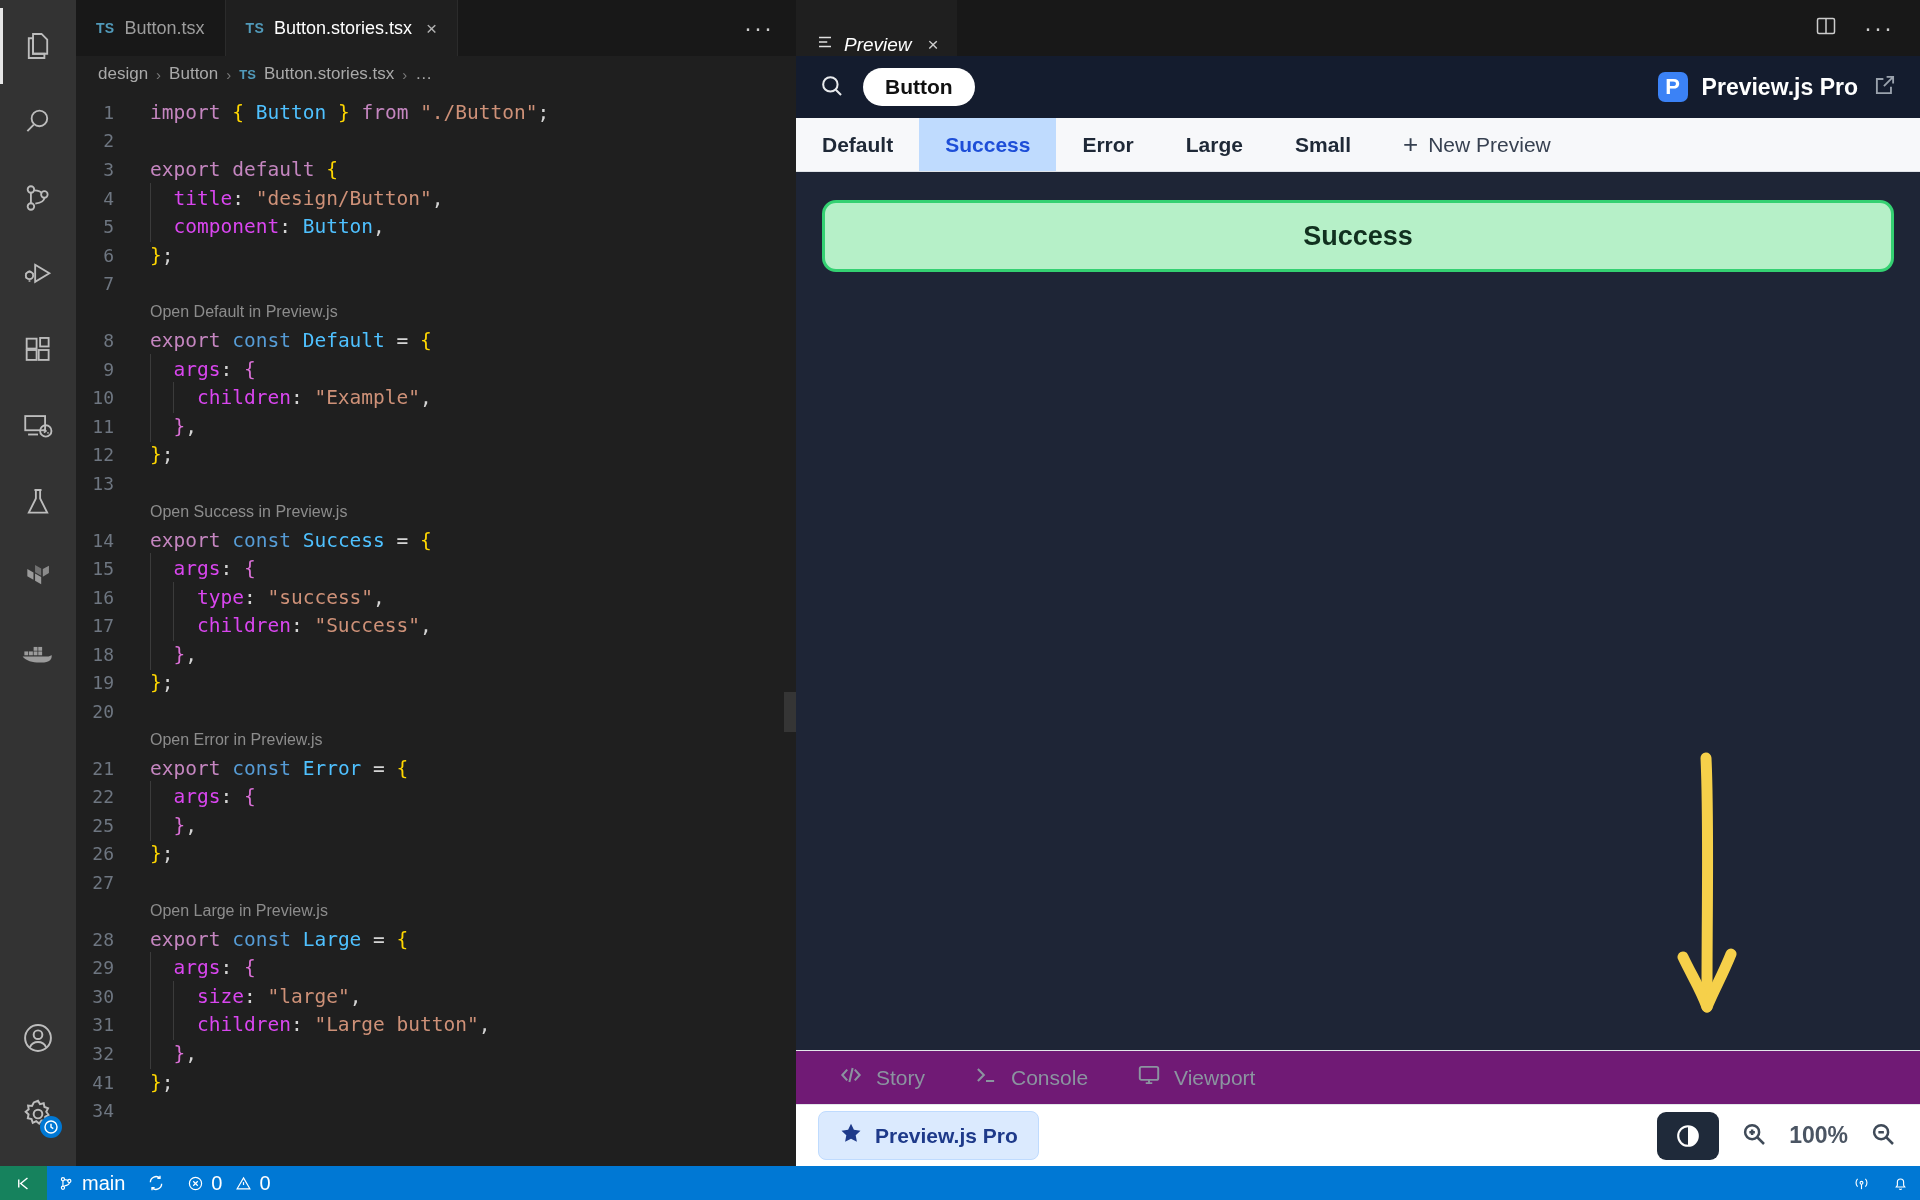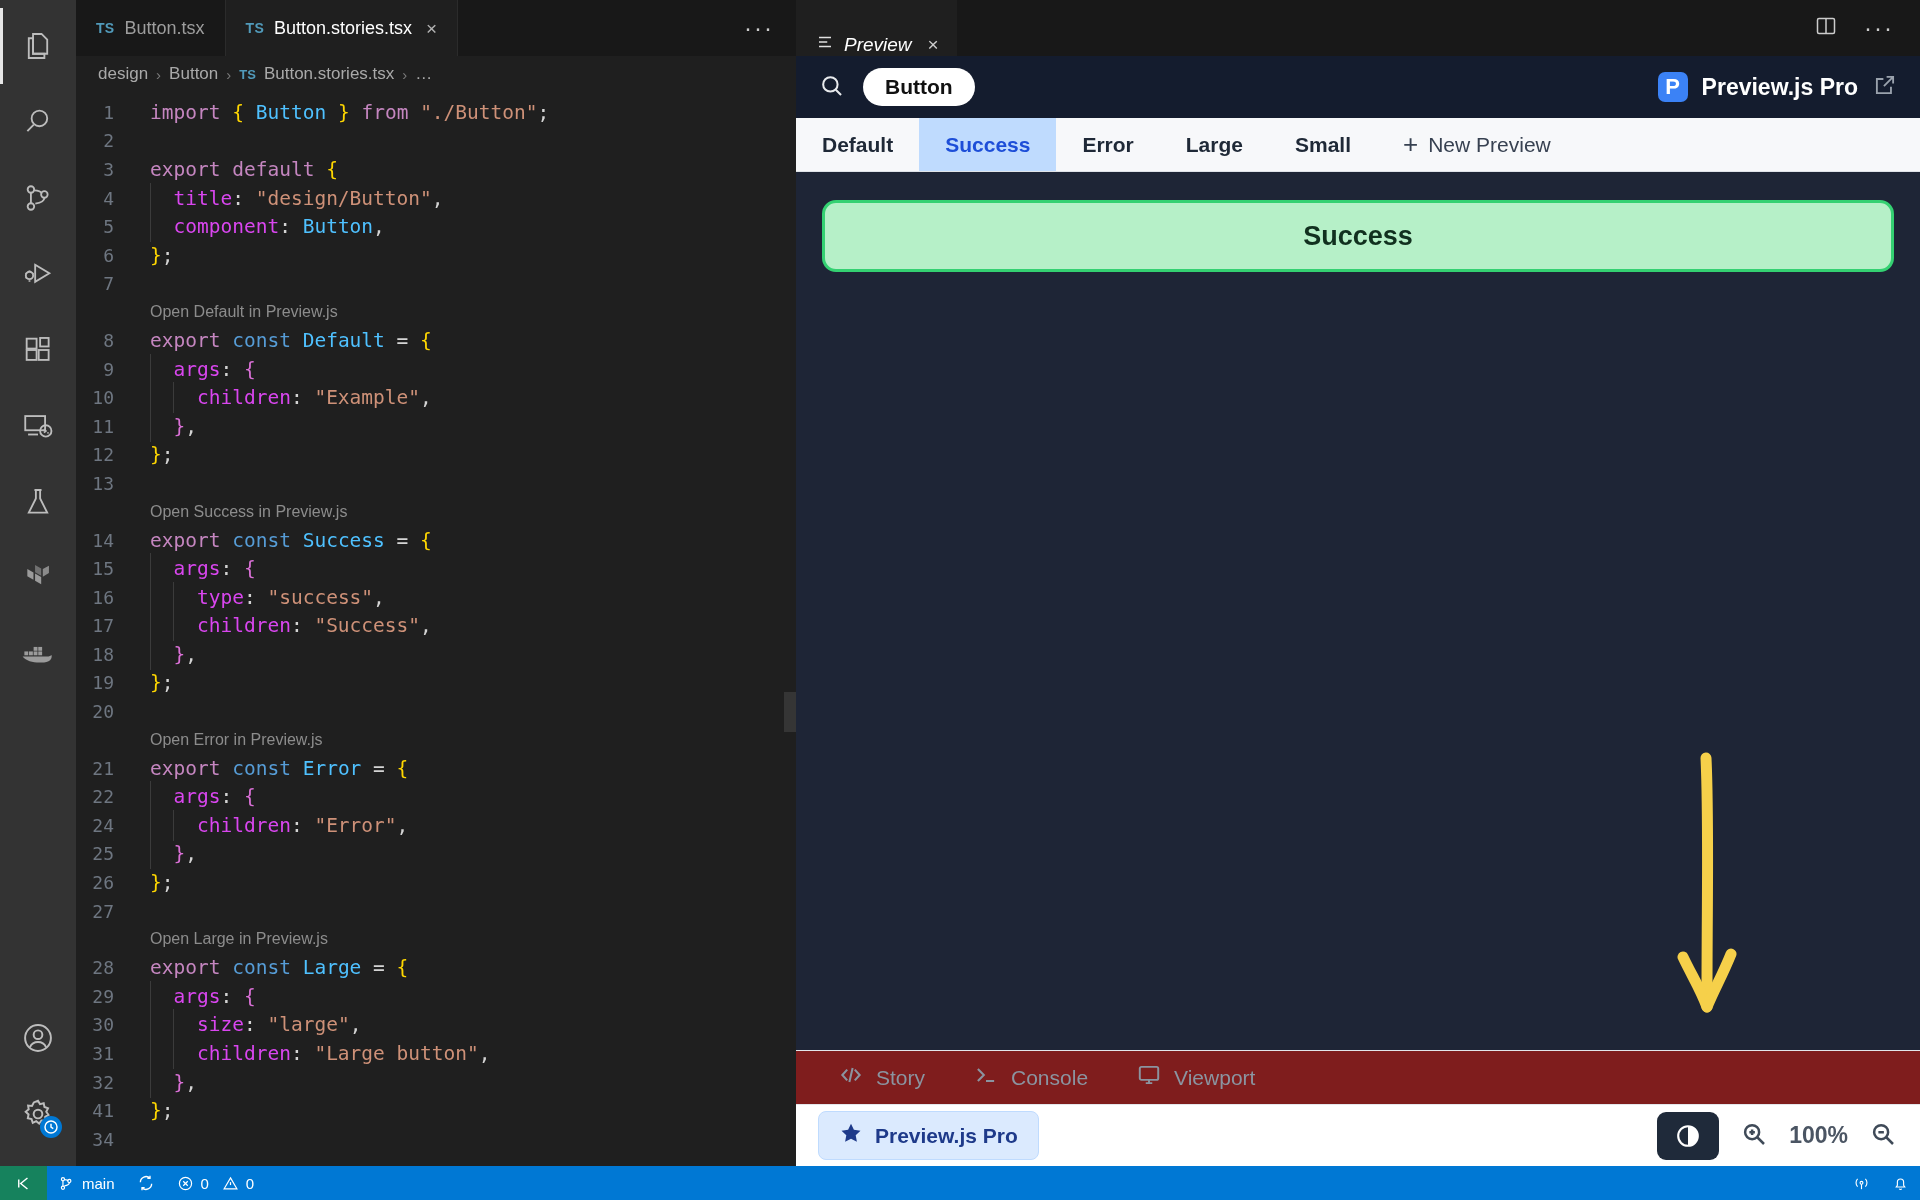--- a/index.html
+++ b/index.html
@@ -144,21 +144,21 @@
   }
   .demo-button {
     width: 100%; height: 72px; border-radius: 14px;
     background: #b6f0c8; border: 3px solid #34d172;
     display: flex; align-items: center; justify-content: center;
     color: #11301f; font-size: 27px; font-weight: 700; cursor: pointer;
   }
   .arrow-anno { position: absolute; right: 182px; bottom: 24px; pointer-events: none; }
 
   .pv-bottom-tabs {
-    height: 54px; background: #7f1d1d; display: flex; align-items: center;
+    height: 54px; background: #701a75; display: flex; align-items: center;
     gap: 8px; padding: 0 22px; border-top: 1px solid #e3e6ea;
   }
   .bt {
     display: flex; align-items: center; gap: 12px; padding: 0 20px; height: 100%;
     color: #8b94a0; font-size: 21px; cursor: pointer;
   }
   .pv-statusbar {
     height: 62px; background: #ffffff; display: flex; align-items: center;
     padding: 0 22px; border-top: 1px solid #e3e6ea;
   }
@@ -170,21 +170,21 @@
   .zoom-controls { margin-left: auto; display: flex; align-items: center; gap: 20px; }
   .contrast-btn {
     width: 62px; height: 48px; border-radius: 9px; background: #1f2a3a;
     display: flex; align-items: center; justify-content: center; cursor: pointer;
   }
   .zoom-pct { color: #4b5563; font-size: 23px; font-weight: 700; }
 
   
   .statusbar {
     height: 34px; background: #0078d4; display: flex; align-items: center;
-    color: #ffffff; font-size: 15px; flex: 0 0 34px;
+    color: #ffffff; font-size: 20px; flex: 0 0 34px;
   }
   .sb-remote {
     background: #16825d; height: 100%; display: flex; align-items: center;
     padding: 0 14px; cursor: pointer;
   }
   .sb-item {
     display: flex; align-items: center; gap: 7px; padding: 0 11px; height: 100%;
     cursor: pointer;
   }
   .sb-right { margin-left: auto; display: flex; align-items: center; height: 100%; }
@@ -374,21 +374,20 @@
             <div class="cl"><span class="ln">16</span><span class="ctext"><span class="indent-guide" style="left: 18px;"></span><span class="indent-guide" style="left: 41.4px;"></span><span class="op">    </span><span class="id">type</span><span class="punc">:</span><span class="op"> </span><span class="str">"success"</span><span class="punc">,</span></span></div>
             <div class="cl"><span class="ln">17</span><span class="ctext"><span class="indent-guide" style="left: 18px;"></span><span class="indent-guide" style="left: 41.4px;"></span><span class="op">    </span><span class="id">children</span><span class="punc">:</span><span class="op"> </span><span class="str">"Success"</span><span class="punc">,</span></span></div>
             <div class="cl"><span class="ln">18</span><span class="ctext"><span class="indent-guide" style="left: 18px;"></span><span class="op">  </span><span class="b-pink">}</span><span class="punc">,</span></span></div>
             <div class="cl"><span class="ln">19</span><span class="ctext"><span class="b-yellow">}</span><span class="punc">;</span></span></div>
             <div class="cl"><span class="ln">20</span><span class="ctext"></span></div>
             <div class="codelens">
               <span class="cl-text">Open Error in Preview.js</span>
             </div>
             <div class="cl"><span class="ln">21</span><span class="ctext"><span class="kw">export</span><span class="op"> </span><span class="kw2">const</span><span class="op"> </span><span class="type">Error</span><span class="op"> </span><span class="op">=</span><span class="op"> </span><span class="b-yellow">{</span></span></div>
             <div class="cl"><span class="ln">22</span><span class="ctext"><span class="indent-guide" style="left: 18px;"></span><span class="op">  </span><span class="id">args</span><span class="punc">:</span><span class="op"> </span><span class="b-pink">{</span></span></div>
-            <div class="cl"><span class="ln">24</span><span class="ctext"><span class="indent-guide" style="left: 18px;"></span><span class="indent-guide" style="left: 41.4px;"></span><span class="op">    </span><span class="id">children</span><span class="punc">:</span><span class="op"> </span><span class="str">"Error"</span><span class="punc">,</span></span></div>
             <div class="cl"><span class="ln">25</span><span class="ctext"><span class="indent-guide" style="left: 18px;"></span><span class="op">  </span><span class="b-pink">}</span><span class="punc">,</span></span></div>
             <div class="cl"><span class="ln">26</span><span class="ctext"><span class="b-yellow">}</span><span class="punc">;</span></span></div>
             <div class="cl"><span class="ln">27</span><span class="ctext"></span></div>
             <div class="codelens">
               <span class="cl-text">Open Large in Preview.js</span>
             </div>
             <div class="cl"><span class="ln">28</span><span class="ctext"><span class="kw">export</span><span class="op"> </span><span class="kw2">const</span><span class="op"> </span><span class="type">Large</span><span class="op"> </span><span class="op">=</span><span class="op"> </span><span class="b-yellow">{</span></span></div>
             <div class="cl"><span class="ln">29</span><span class="ctext"><span class="indent-guide" style="left: 18px;"></span><span class="op">  </span><span class="id">args</span><span class="punc">:</span><span class="op"> </span><span class="b-pink">{</span></span></div>
             <div class="cl"><span class="ln">30</span><span class="ctext"><span class="indent-guide" style="left: 18px;"></span><span class="indent-guide" style="left: 41.4px;"></span><span class="op">    </span><span class="id">size</span><span class="punc">:</span><span class="op"> </span><span class="str">"large"</span><span class="punc">,</span></span></div>
             <div class="cl"><span class="ln">31</span><span class="ctext"><span class="indent-guide" style="left: 18px;"></span><span class="indent-guide" style="left: 41.4px;"></span><span class="op">    </span><span class="id">children</span><span class="punc">:</span><span class="op"> </span><span class="str">"Large button"</span><span class="punc">,</span></span></div>

